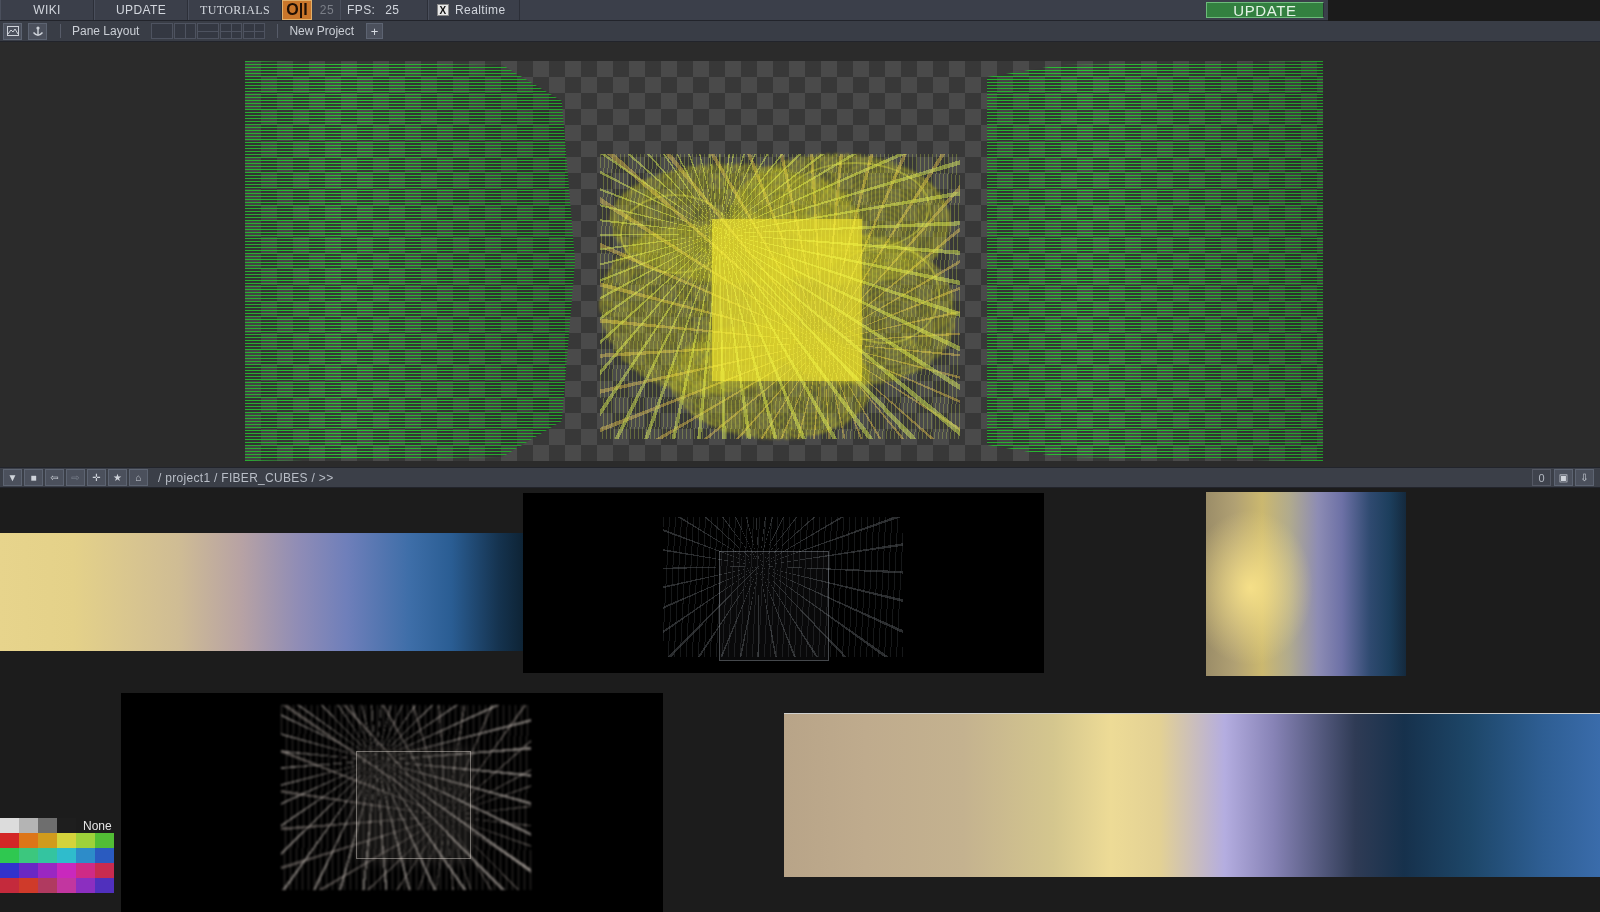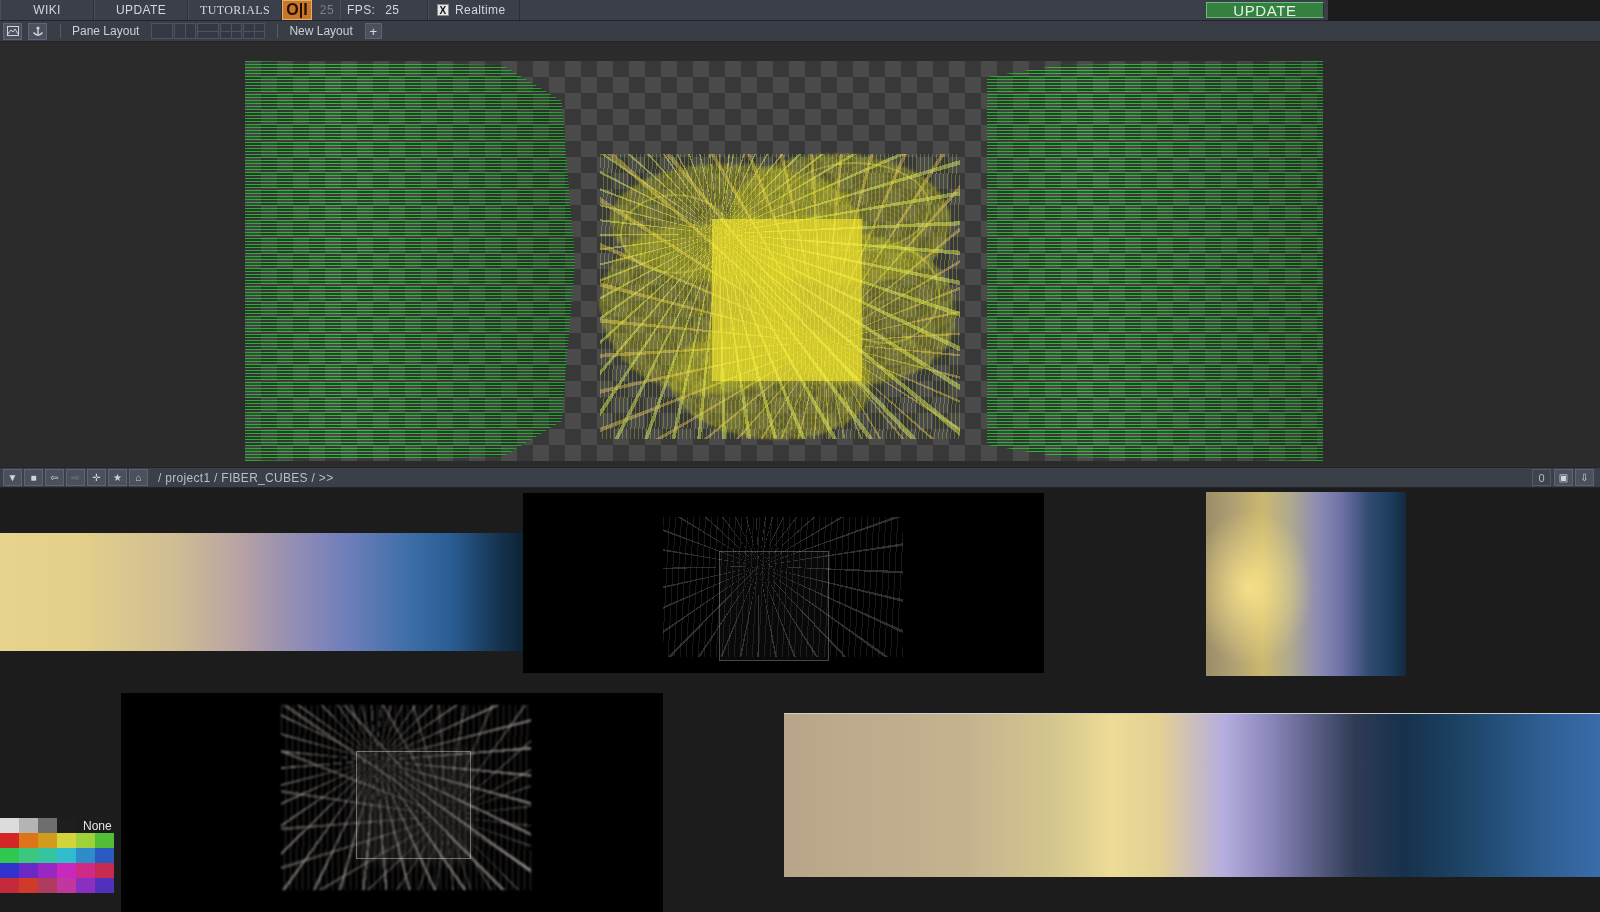--- a/index.html
+++ b/index.html
@@ -291,21 +291,21 @@
     <div class="sep"></div>
     <div class="lbl">Pane Layout</div>
     <div class="preset-group">
       <div class="preset"></div>
       <div class="preset two-v"></div>
       <div class="preset two-h"></div>
       <div class="preset grid"></div>
       <div class="preset grid"></div>
     </div>
     <div class="sep"></div>
-    <div class="lbl">New Layout</div>
+    <div class="lbl">New Project</div>
     <div class="plus-btn">+</div>
   </div>
 
   <div class="pathbar" style="top:42px">
     <div class="pb-btn">▼</div>
     <div class="pb-btn">■</div>
     <div class="pb-btn">⇦</div>
     <div class="pb-btn dim">⇨</div>
     <div class="pb-btn">✛</div>
     <div class="pb-btn">★</div>

